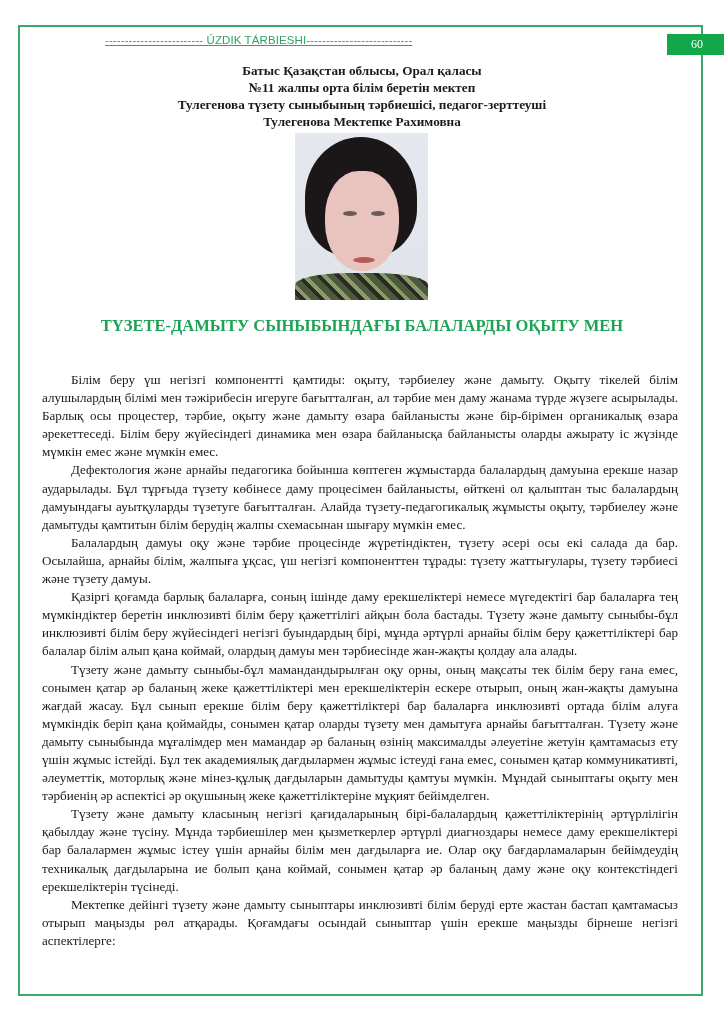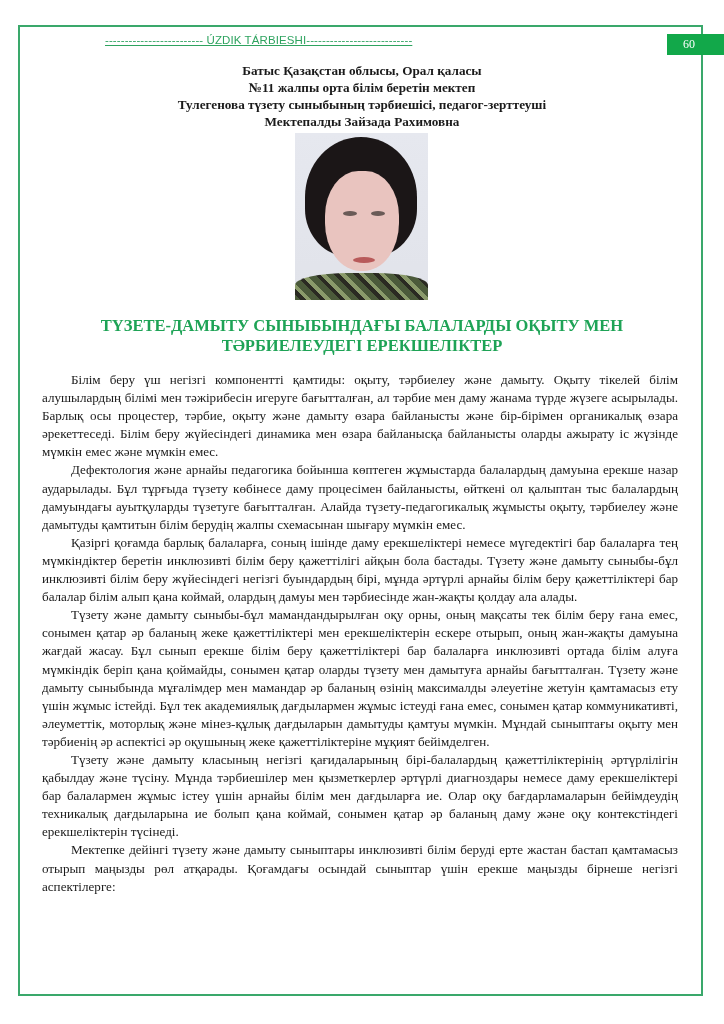--- a/index.html
+++ b/index.html
@@ -12,21 +12,21 @@
     border: 2px solid #3aa86b; box-sizing: border-box;
   }
   .running-head {
     position: absolute; left: 105px; top: 34px; width: 360px;
     font-family: "Liberation Sans", "DejaVu Sans", sans-serif;
     font-size: 11.5px; color: #2ea35f; white-space: nowrap; letter-spacing: 0.1px; text-decoration: underline;
   }
   .page-badge {
     position: absolute; left: 667px; top: 34px; width: 57px; height: 21px;
     background: #12a84a; color: #ffffff; font-size: 12px; line-height: 21px;
-    padding-left: 16px; box-sizing: border-box;
+    padding-left: 24px; box-sizing: border-box;
   }
   .author-block {
     position: absolute; left: 0; top: 62px; width: 724px; text-align: center;
     font-weight: bold; font-size: 13.2px; line-height: 17px;
   }
   .author-block div { white-space: nowrap; }
   .photo {
     position: absolute; left: 295px; top: 133px; width: 133px; height: 167px;
     background: linear-gradient(180deg, #e6e8ef 0%, #e1e3ea 100%);
     overflow: hidden;
@@ -63,37 +63,37 @@
 
 <div class="frame"></div>
 
 <div class="running-head">------------------------- ÚZDIK TÁRBIESHI---------------------------</div>
 <div class="page-badge">60</div>
 
 <div class="author-block">
   <div>Батыс Қазақстан облысы, Орал қаласы</div>
   <div>№11 жалпы орта білім беретін мектеп</div>
   <div>Тулегенова түзету сыныбының тәрбиешісі, педагог-зерттеуші</div>
-  <div>Мектепалды Зайзада Рахимовна</div>
+  <div>Тулегенова Мектепке Рахимовна</div>
 </div>
 
 <div class="photo">
   <div class="hair"></div>
   <div class="face"></div>
   <div class="eye l"></div>
   <div class="eye r"></div>
   <div class="lips"></div>
   <div class="clothes"></div>
 </div>
 
 <div class="title">
   <div>ТҮЗЕТЕ-ДАМЫТУ СЫНЫБЫНДАҒЫ БАЛАЛАРДЫ ОҚЫТУ МЕН</div>
-  <div>ТӘРБИЕЛЕУДЕГІ ЕРЕКШЕЛІКТЕР</div>
 </div>
 
 <div class="body-text">
   <p>Білім беру үш негізгі компонентті қамтиды: оқыту, тәрбиелеу және дамыту. Оқыту тікелей білім алушылардың білімі мен тәжірибесін игеруге бағытталған, ал тәрбие мен даму жанама түрде жүзеге асырылады. Барлық осы процестер, тәрбие, оқыту және дамыту өзара байланысты және бір-бірімен органикалық өзара әрекеттеседі. Білім беру жүйесіндегі динамика мен өзара байланысқа байланысты оларды ажырату іс жүзінде мүмкін емес және мүмкін емес.</p>
   <p>Дефектология және арнайы педагогика бойынша көптеген жұмыстарда балалардың дамуына ерекше назар аударылады. Бұл тұрғыда түзету көбінесе даму процесімен байланысты, өйткені ол қалыптан тыс балалардың дамуындағы ауытқуларды түзетуге бағытталған. Алайда түзету-педагогикалық жұмысты оқыту, тәрбиелеу және дамытуды қамтитын білім берудің жалпы схемасынан шығару мүмкін емес.</p>
+  <p>Балалардың дамуы оқу және тәрбие процесінде жүретіндіктен, түзету әсері осы екі салада да бар. Осылайша, арнайы білім, жалпыға ұқсас, үш негізгі компоненттен тұрады: түзету жаттығулары, түзету тәрбиесі және түзету дамуы.</p>
   <p>Қазіргі қоғамда барлық балаларға, соның ішінде даму ерекшеліктері немесе мүгедектігі бар балаларға тең мүмкіндіктер беретін инклюзивті білім беру қажеттілігі айқын бола бастады. Түзету және дамыту сыныбы-бұл инклюзивті білім беру жүйесіндегі негізгі буындардың бірі, мұнда әртүрлі арнайы білім беру қажеттіліктері бар балалар білім алып қана коймай, олардың дамуы мен тәрбиесінде жан-жақты қолдау ала алады.</p>
   <p>Түзету және дамыту сыныбы-бұл мамандандырылған оқу орны, оның мақсаты тек білім беру ғана емес, сонымен қатар әр баланың жеке қажеттіліктері мен ерекшеліктерін ескере отырып, оның жан-жақты дамуына жағдай жасау. Бұл сынып ерекше білім беру қажеттіліктері бар балаларға инклюзивті ортада білім алуға мүмкіндік беріп қана қоймайды, сонымен қатар оларды түзету мен дамытуға арнайы бағытталған. Түзету және дамыту сыныбында мұғалімдер мен мамандар әр баланың өзінің максималды әлеуетіне жетуін қамтамасыз ету үшін жұмыс істейді. Бұл тек академиялық дағдылармен жұмыс істеуді ғана емес, сонымен қатар коммуникативті, әлеуметтік, моторлық және мінез-құлық дағдыларын дамытуды қамтуы мүмкін. Мұндай сыныптағы оқыту мен тәрбиенің әр аспектісі әр оқушының жеке қажеттіліктеріне мұқият бейімделген.</p>
   <p>Түзету және дамыту класының негізгі қағидаларының бірі-балалардың қажеттіліктерінің әртүрлілігін қабылдау және түсіну. Мұнда тәрбиешілер мен қызметкерлер әртүрлі диагноздары немесе даму ерекшеліктері бар балалармен жұмыс істеу үшін арнайы білім мен дағдыларға ие. Олар оқу бағдарламаларын бейімдеудің техникалық дағдыларына ие болып қана коймай, сонымен қатар әр баланың даму және оқу контекстіндегі ерекшеліктерін түсінеді.</p>
   <p>Мектепке дейінгі түзету және дамыту сыныптары инклюзивті білім беруді ерте жастан бастап қамтамасыз отырып маңызды рөл атқарады. Қоғамдағы осындай сыныптар үшін ерекше маңызды бірнеше негізгі аспектілерге:</p>
 </div>
 
 </body></html>

